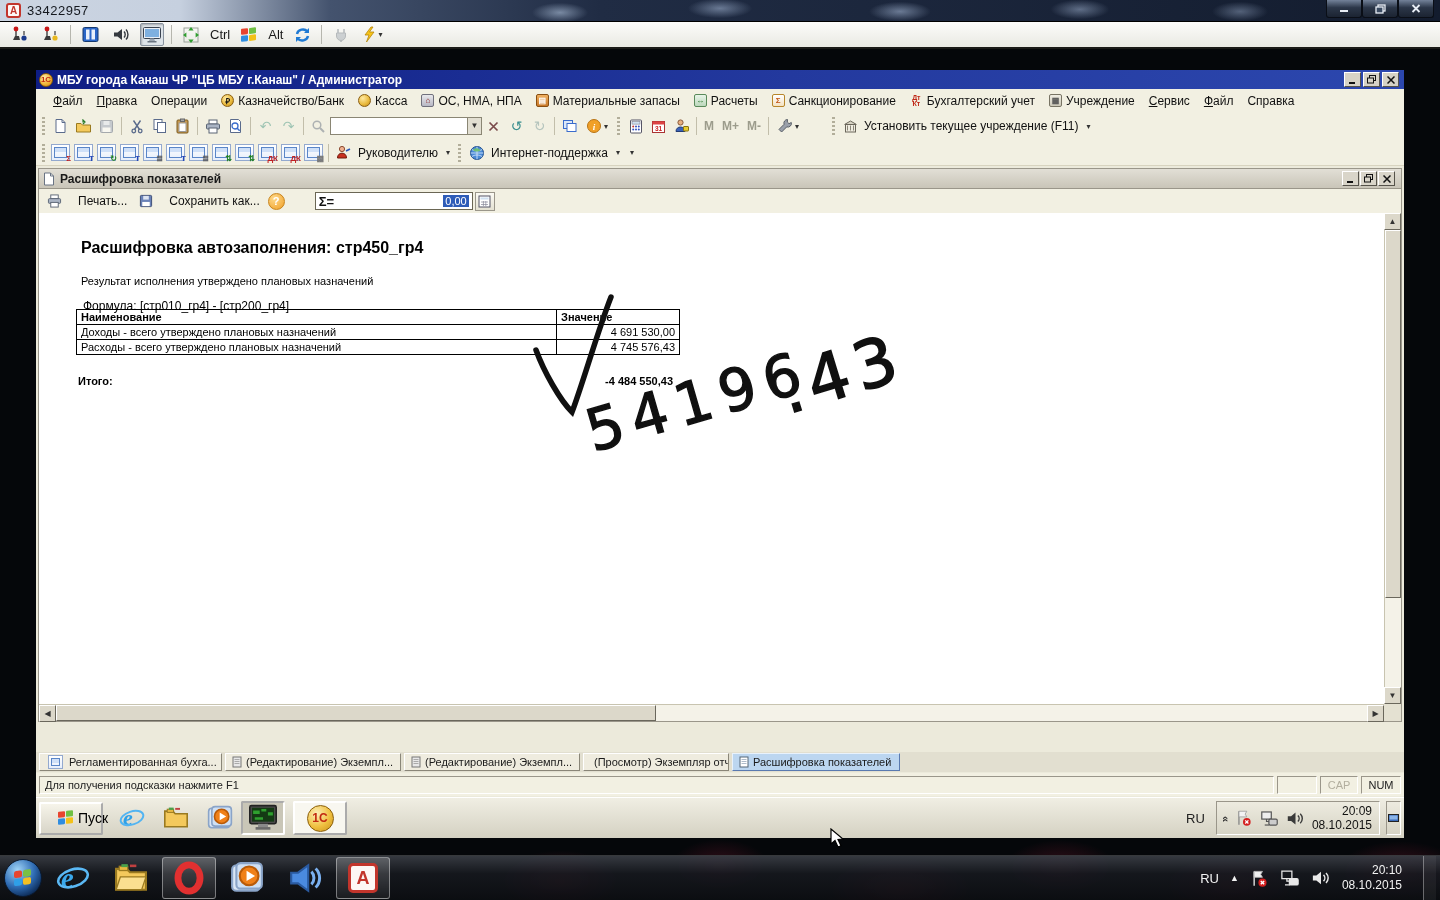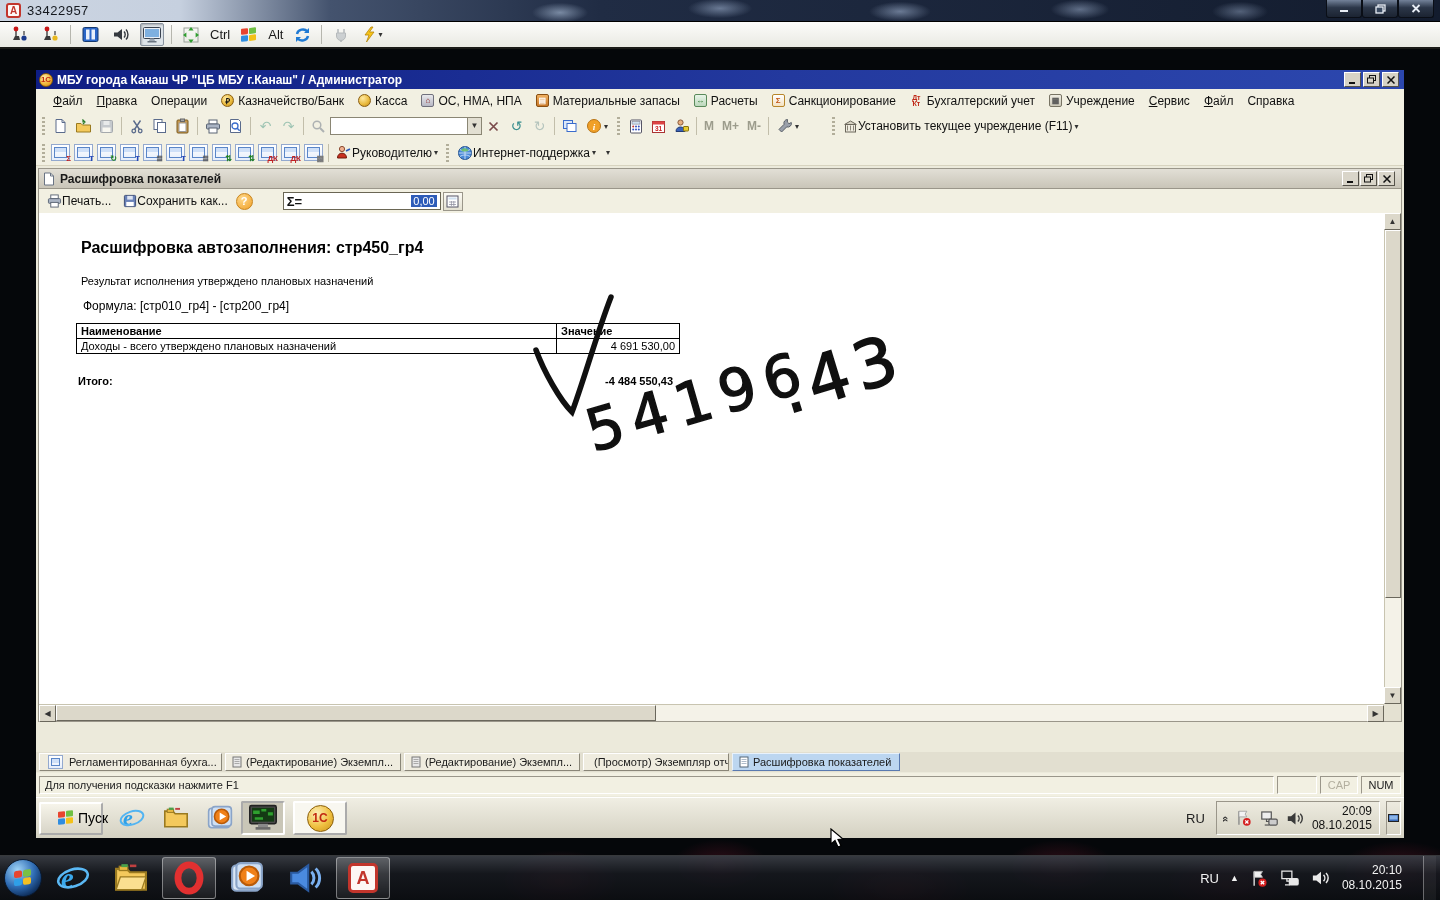--- a/index.html
+++ b/index.html
@@ -57,44 +57,44 @@
   .row1{top:42px;height:28px}
   .row2{top:70px;height:26px;border-bottom:1px solid #d8d4c0}
   .grip{width:3px;height:18px;margin:0 4px;background:repeating-linear-gradient(180deg,#b2ae9a 0 2px,transparent 2px 4px)}
   .vsep{width:1px;height:18px;background:#c2beaa;margin:0 3px}
   .tbtn{width:23px;height:22px;display:flex;align-items:center;justify-content:center;border-radius:2px;flex:none}
   .dis{opacity:.5}
   .glyph{font-size:14px;line-height:1}
   .combo{display:flex;align-items:center;width:152px;height:18px;background:#fff;border:1px solid #8a8674}
   .combo .cdd{margin-left:auto;width:14px;height:16px;background:#e2dfd2;border-left:1px solid #8a8674;text-align:center;font-size:8px;color:#333;line-height:16px}
   .mlbl{font-size:12px;font-weight:bold;color:#9c9c8c;padding:0 4px}
-  .btext{font-size:12px;color:#111;display:flex;align-items:center;gap:0;padding:1px 4px}
+  .btext{font-size:12px;color:#111;display:flex;align-items:center;gap:6px;padding:1px 4px}
   .t2i{position:relative;width:19px;height:17px;margin:0 2px;background:linear-gradient(#fff,#e6eefb);border:1px solid #93a9cf;flex:none}
   .t2i::before{content:"";position:absolute;inset:2px;border:1px solid #5a86c8;background:linear-gradient(#cfe0f8 0 4px,transparent 4px)}
   .ovl{position:absolute;right:-2px;bottom:-3px;font-size:8px;font-weight:bold;z-index:2}
   
   .child{position:absolute;left:2px;top:98px;width:1364px;height:554px;background:#f2f0e2;border:1px solid #9a968a}
   .ctit{height:20px;background:linear-gradient(#e2dfd6,#c9c5b8);border-bottom:1px solid #9a968a;display:flex;align-items:center;gap:5px;padding:0 4px;font-weight:bold;font-size:12px;color:#1a1a1a}
   .ctit .cbtns{gap:1px}
   .ctit .cbtn{background:#d9d5c9}
   .ctools{height:24px;display:flex;align-items:center;gap:4px;padding:0 4px;font-size:12px;color:#111}
-  .cbutton{display:flex;align-items:center;gap:0;padding:2px 4px;border-radius:2px}
+  .cbutton{display:flex;align-items:center;gap:16px;padding:2px 4px;border-radius:2px}
   .helpbtn{width:17px;height:17px;border-radius:50%;background:radial-gradient(circle at 35% 30%,#ffd98a,#f0a028);border:1px solid #c8841c;color:#fff;font-weight:bold;font-size:11px;text-align:center;line-height:15px}
   .sumwrap{display:flex;align-items:center;gap:2px;margin-left:26px}
   .sumfield{display:flex;align-items:center;width:158px;height:18px;background:#fff;border:1px solid #6a6654;padding:0 3px;font-size:12px}
   .sumfield b{font-size:13px}
   .sumval{margin-left:auto;background:#2e5cb8;color:#fff;padding:0 2px;font-size:11px}
   .calcbtn{width:20px;height:19px;border:1px solid #9a968a;background:linear-gradient(#fcfbf4,#e4e1d2);display:flex;align-items:center;justify-content:center}
   
   .docwrap{position:absolute;left:0;top:44px;right:0;bottom:0;background:#fff}
   .doccontent{position:absolute;inset:0 17px 17px 0;overflow:hidden;color:#000}
   .doc-title{position:absolute;left:42px;top:26px;font-size:16px;font-weight:bold}
   .doc-sub{position:absolute;left:42px;top:62px;font-size:11px}
   .doc-formula{position:absolute;left:44px;top:86px;font-size:12px}
-  table.dt{position:absolute;left:37px;top:110px;border-collapse:collapse;font-size:11px}
+  table.dt{position:absolute;left:37px;top:96px;border-collapse:collapse;font-size:11px}
   table.dt th,table.dt td{border:1px solid #000;padding:1px 4px;height:15px}
   table.dt th{text-align:left;font-weight:bold}
   .cw1{width:480px}.cw2{width:123px}
   td.num{text-align:right}
   .total-row{position:absolute;left:37px;top:160px;width:603px;display:flex;font-weight:bold;font-size:11px;padding:2px 2px}
   .total-row .num{margin-left:auto;padding-right:4px}
   
   .vscroll{position:absolute;top:0;right:0;bottom:17px;width:17px;background:#f4f2e8;border-left:1px solid #c8c4b0}
   .hscroll{position:absolute;left:0;right:17px;bottom:0;height:17px;background:#f4f2e8;border-top:1px solid #c8c4b0}
   .corner{position:absolute;right:0;bottom:0;width:17px;height:17px;background:#e4e1d2}
@@ -619,20 +619,24 @@
             <tr>
               <th class="cw1">Наименование</th>
               <th class="cw2">Значение</th>
             </tr>
           </thead>
           <tbody>
             <tr>
               <td>Доходы - всего утверждено плановых  назначений</td>
               <td class="num">4 691 530,00</td>
             </tr>
+            <tr>
+              <td>Расходы - всего утверждено плановых  назначений</td>
+              <td class="num">4 745 576,43</td>
+            </tr>
           </tbody>
         </table>
         <div class="total-row">
           <span>Итого:</span>
           <span class="num">-4 484 550,43</span>
         </div>
       </div>
       <div class="vscroll">
         <div class="sbtn" style="top:0;right:0">▲</div>
         <div class="thumb" style="top:17px;left:0;right:0;height:368px"></div>

